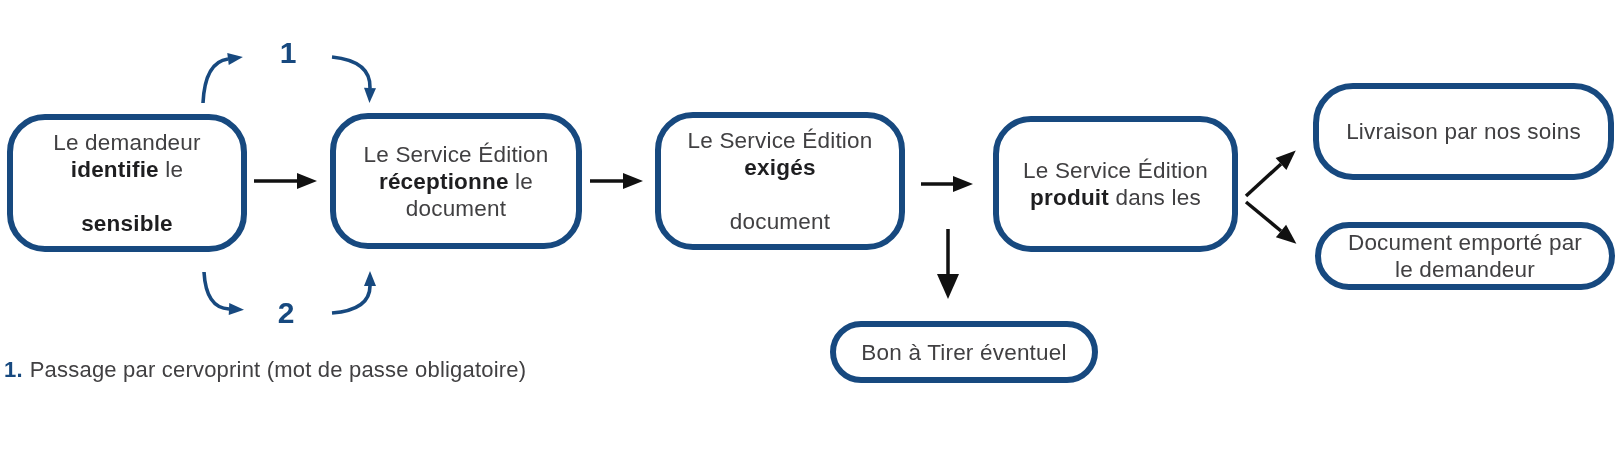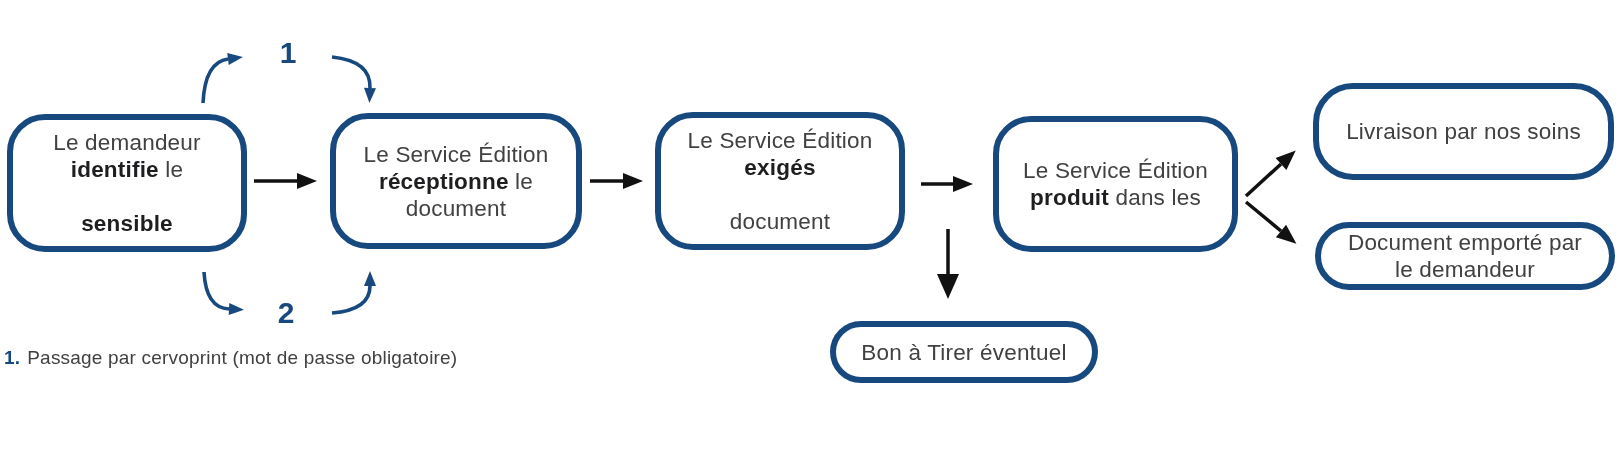--- a/index.html
+++ b/index.html
@@ -25,22 +25,22 @@
     text-align:center;font-size:22.5px;line-height:1.2;
     color:var(--text-dark);letter-spacing:.2px;padding:4px 8px;
   }
   .node .b{font-weight:bold;color:var(--text-bold);}
   .pill{border-radius:40px;}
   .loop-num{
     position:absolute;width:36px;text-align:center;
     font-size:30px;font-weight:bold;color:var(--accent-blue);
   }
   .footnotes{
-    position:absolute;left:4px;top:342px;
-    font-size:19px;line-height:31.5px;color:var(--text-dark);letter-spacing:.2px;
+    position:absolute;left:4px;top:354px;
+    font-size:22px;line-height:31.5px;color:var(--text-dark);letter-spacing:.2px;
   }
   .footnote-num{font-weight:bold;color:var(--accent-blue);margin-right:7px;}
 </style>
 </head>
 <body>
 
 <div class="canvas">
 
   <svg class="arrows" width="1619" height="464" viewBox="0 0 1619 464">
     <defs>

